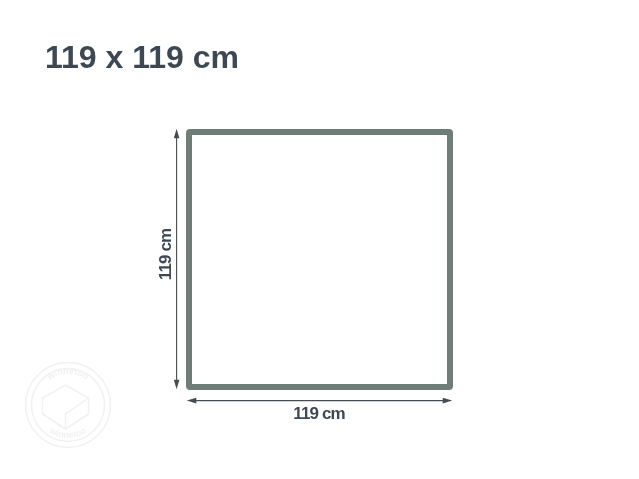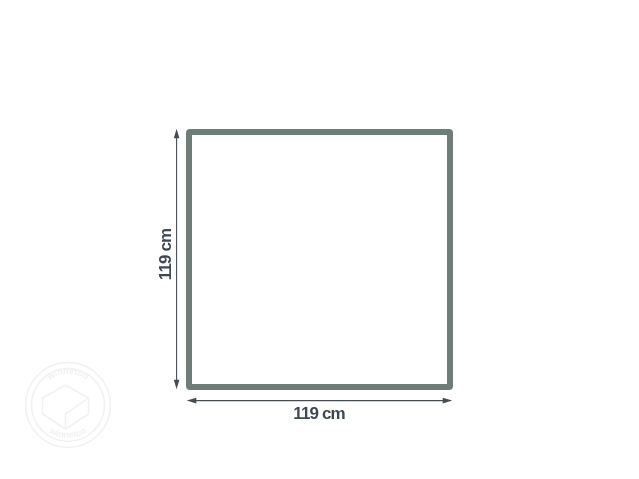--- a/index.html
+++ b/index.html
@@ -22,20 +22,21 @@
   <g fill="#f1f1f1" font-size="9" font-weight="bold">
     <text><textPath href="#wmarcT" startOffset="50%" text-anchor="middle">winnetoo</textPath></text>
     <text><textPath href="#wmarcB" startOffset="50%" text-anchor="middle">winnetoo</textPath></text>
   </g>
   <defs>
     <path id="wmarcT" d="M16 47 A31 31 0 0 1 78 47"></path>
     <path id="wmarcB" d="M14 47 A33 33 0 0 0 80 47"></path>
   </defs>
 </svg>
 
+<div class="abs" style="left:45px;top:41px;font-size:32px;font-weight:bold;color:#3e4852;line-height:32px;">119&nbsp;x&nbsp;119&nbsp;cm</div>
 
 <div class="abs" style="left:186.3px;top:128.5px;width:254.7px;height:249.1px;border:6.5px solid #6f7d78;border-radius:4px;"></div>
 
 <svg class="abs" style="left:170px;top:127px;" width="14" height="264" viewBox="0 0 14 264">
   <line x1="6.6" y1="8" x2="6.6" y2="256" stroke="#454c52" stroke-width="1.1"></line>
   <path d="M6.6 1.8 L9.4 11.3 L3.8 11.3 Z" fill="#454c52"></path>
   <path d="M6.6 262.2 L9.4 252.7 L3.8 252.7 Z" fill="#454c52"></path>
 </svg>
 
 <div class="abs" style="left:135.3px;top:245.5px;width:60px;height:17px;line-height:17px;font-size:17px;font-weight:bold;color:#3e4852;letter-spacing:-0.9px;white-space:nowrap;transform:rotate(-90deg);transform-origin:center;text-align:center;">119 cm</div>

